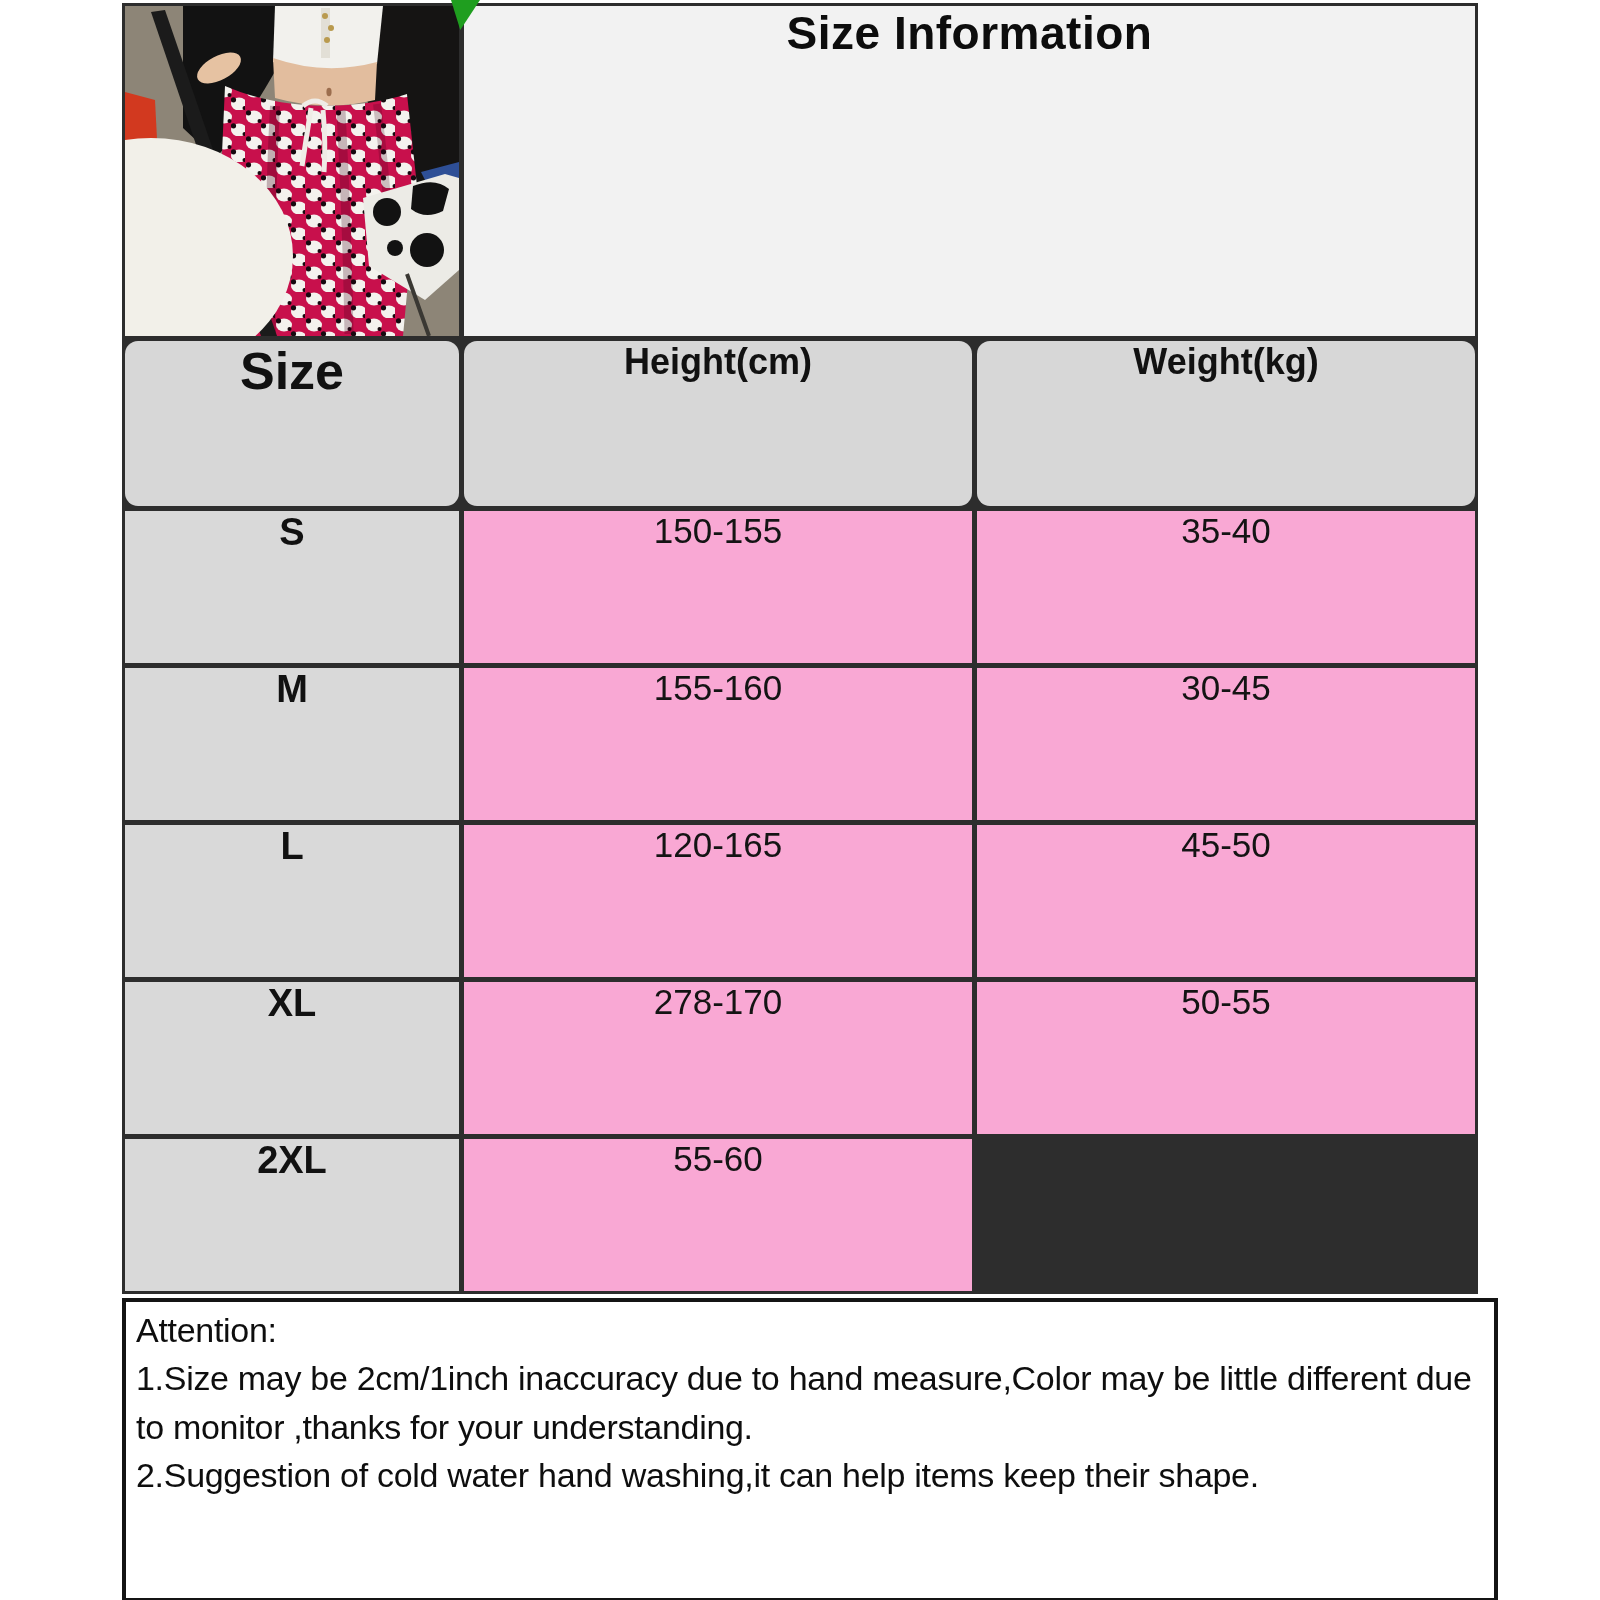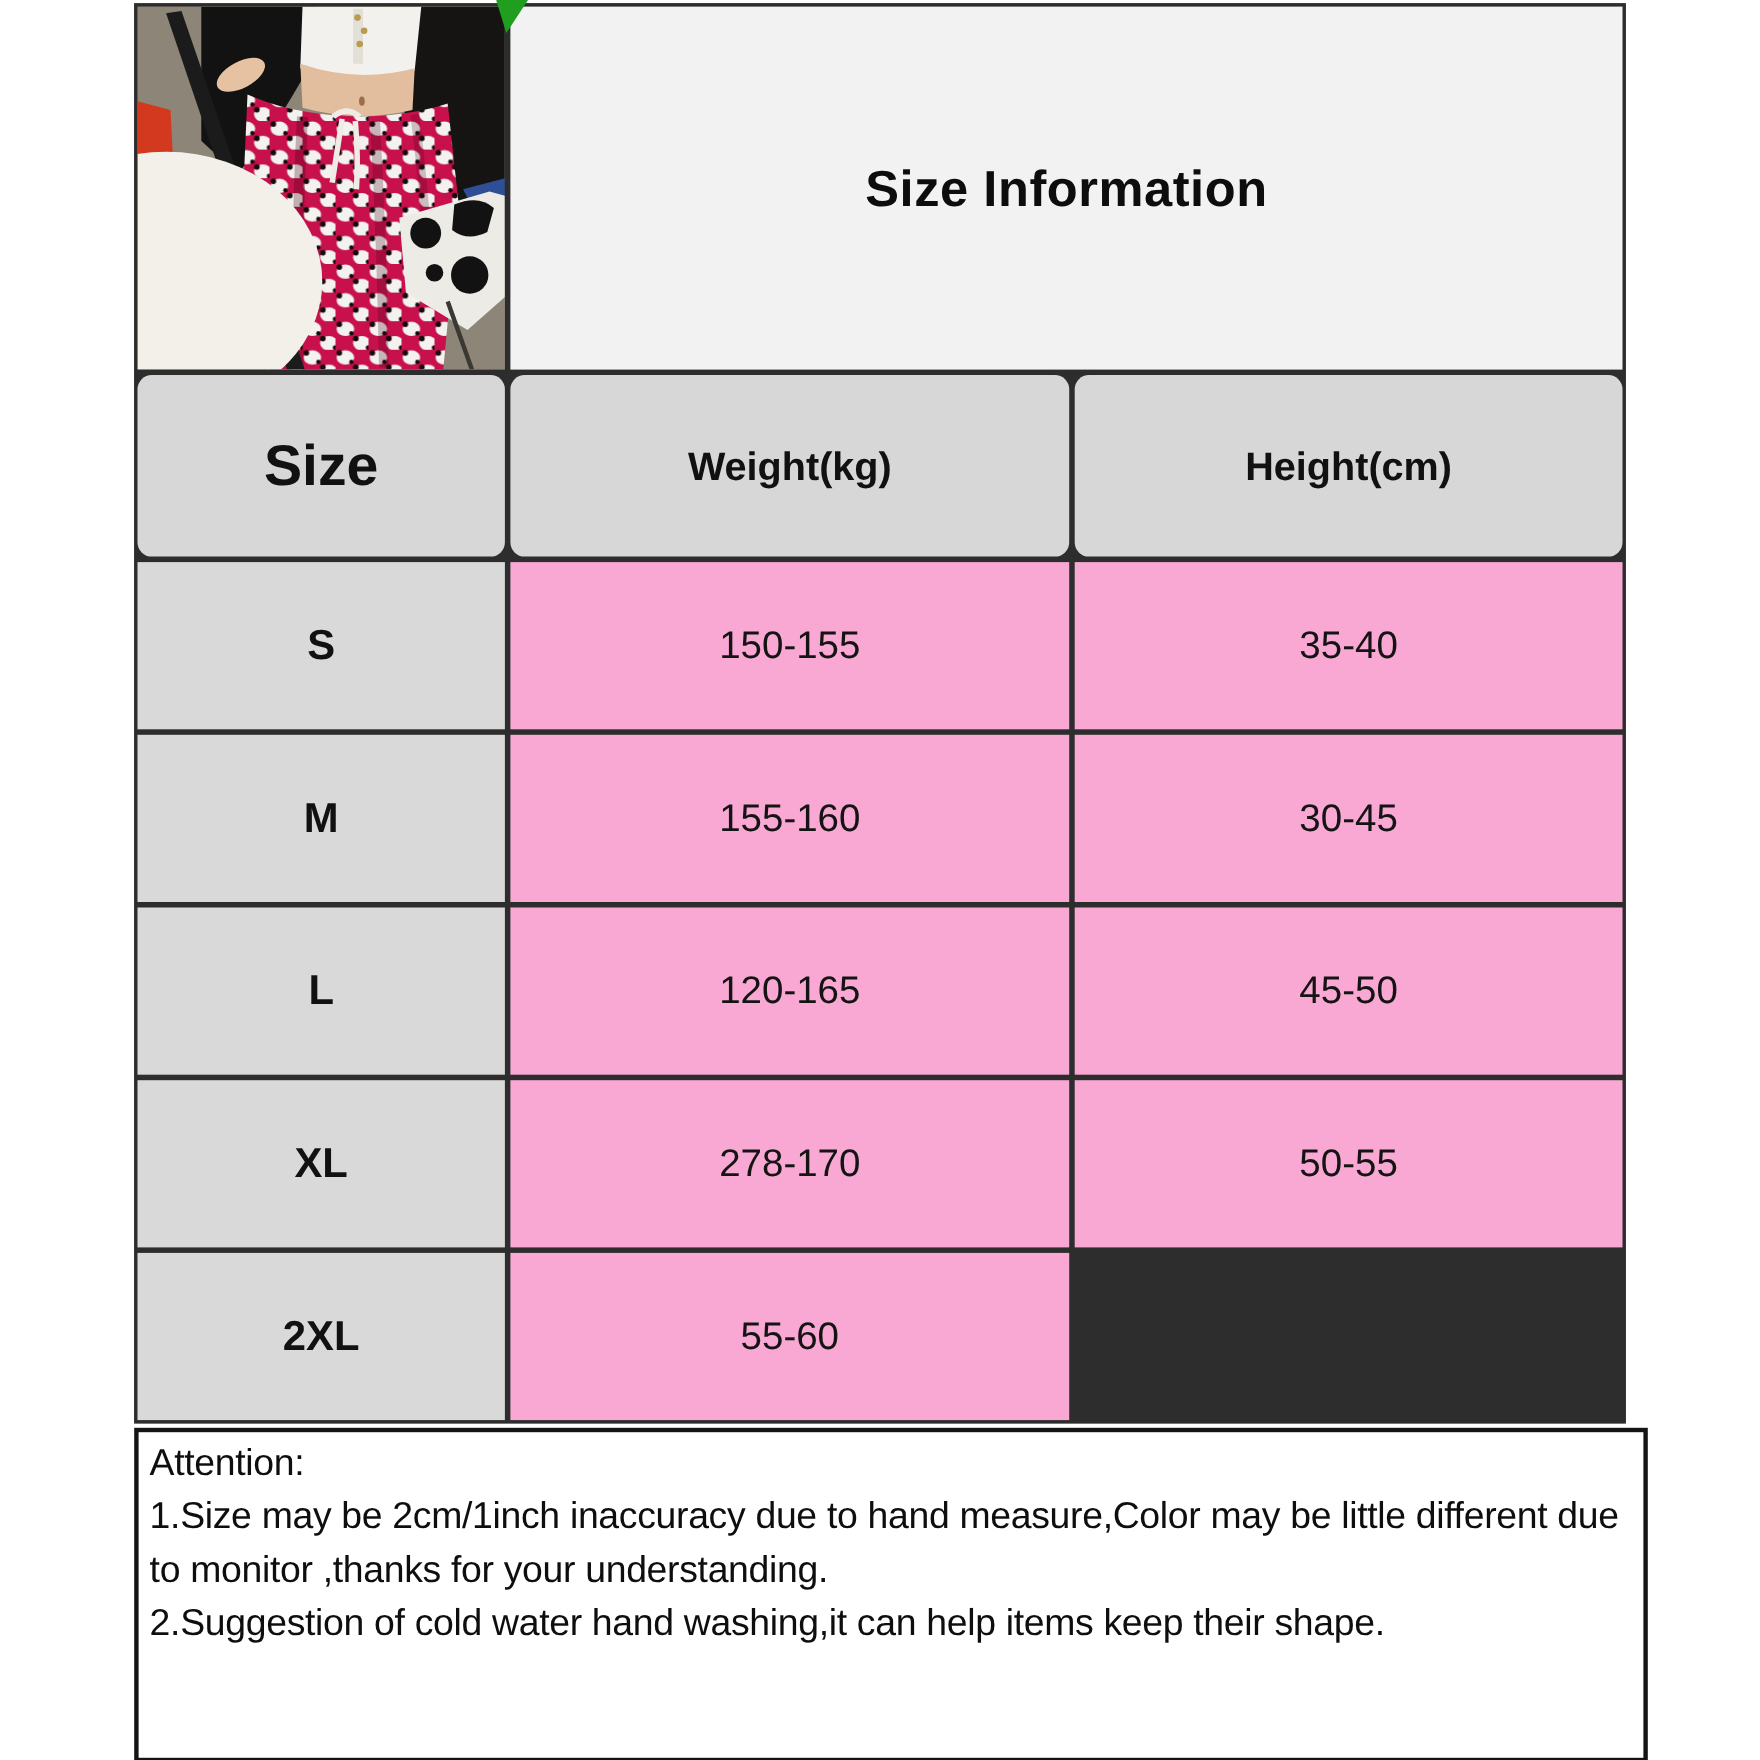--- a/index.html
+++ b/index.html
@@ -15,21 +15,21 @@
     position:absolute;left:122px;top:3px;
     width:1350px;
     display:grid;
     grid-template-columns:334px 508px 498px;
     grid-template-rows:330px 165px 152px 152px 152px 152px 152px;
     gap:5px;
     background:#2d2d2d;
     border:3px solid #2d2d2d;
   }
   .cell{
-    display:flex;align-items:center;justify-content:center;
+    display:flex;justify-content:center;
     background:#f1f1f1;
   }
   .photo-cell{
     grid-column:1;grid-row:1;
     background:#8d8577;
     position:relative;overflow:hidden;
     padding:0;display:block;
   }
   .photo-cell svg{display:block;width:100%;height:100%;}
   .title-cell{
@@ -128,22 +128,22 @@
 
         <ellipse cx="26" cy="250" rx="142" ry="118" fill="#f2f0e9"></ellipse>
       </svg>
     </div>
 
     <div class="cell title-cell">
       <span class="page-title">Size Information</span>
     </div>
 
     <div class="cell hdr hdr-size">Size</div>
+    <div class="cell hdr hdr-col">Height(cm)</div>
     <div class="cell hdr hdr-col">Weight(kg)</div>
-    <div class="cell hdr hdr-col">Height(cm)</div>
 
     <div class="cell size-col">S</div>
     <div class="cell val">150-155</div>
     <div class="cell val">35-40</div>
 
     <div class="cell size-col">M</div>
     <div class="cell val">155-160</div>
     <div class="cell val">30-45</div>
 
     <div class="cell size-col">L</div>

